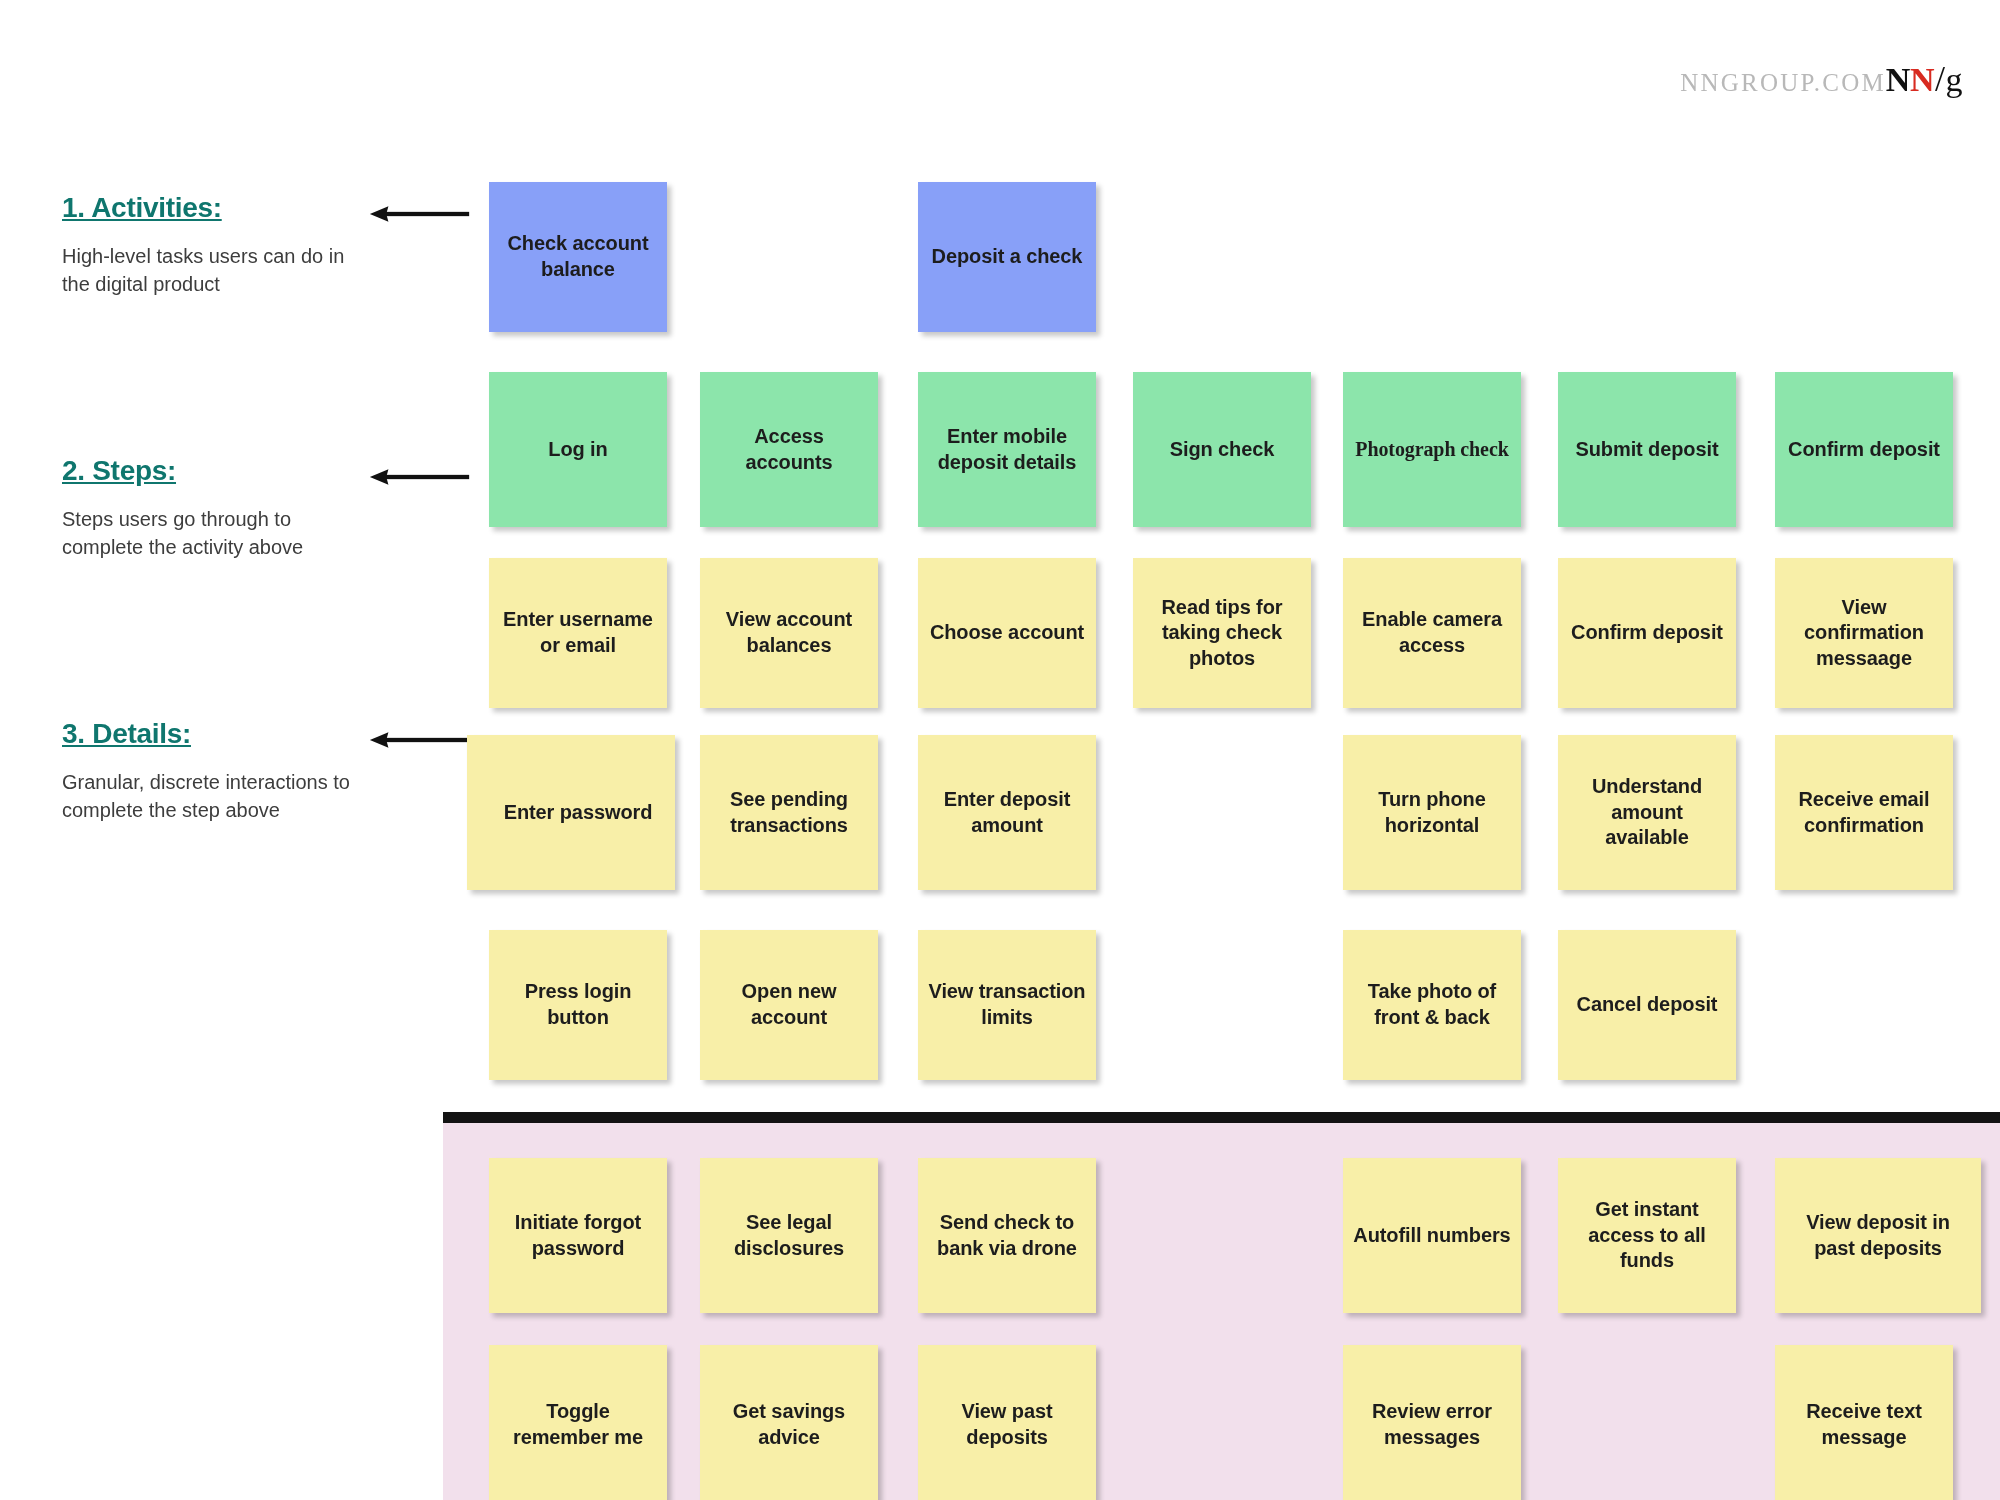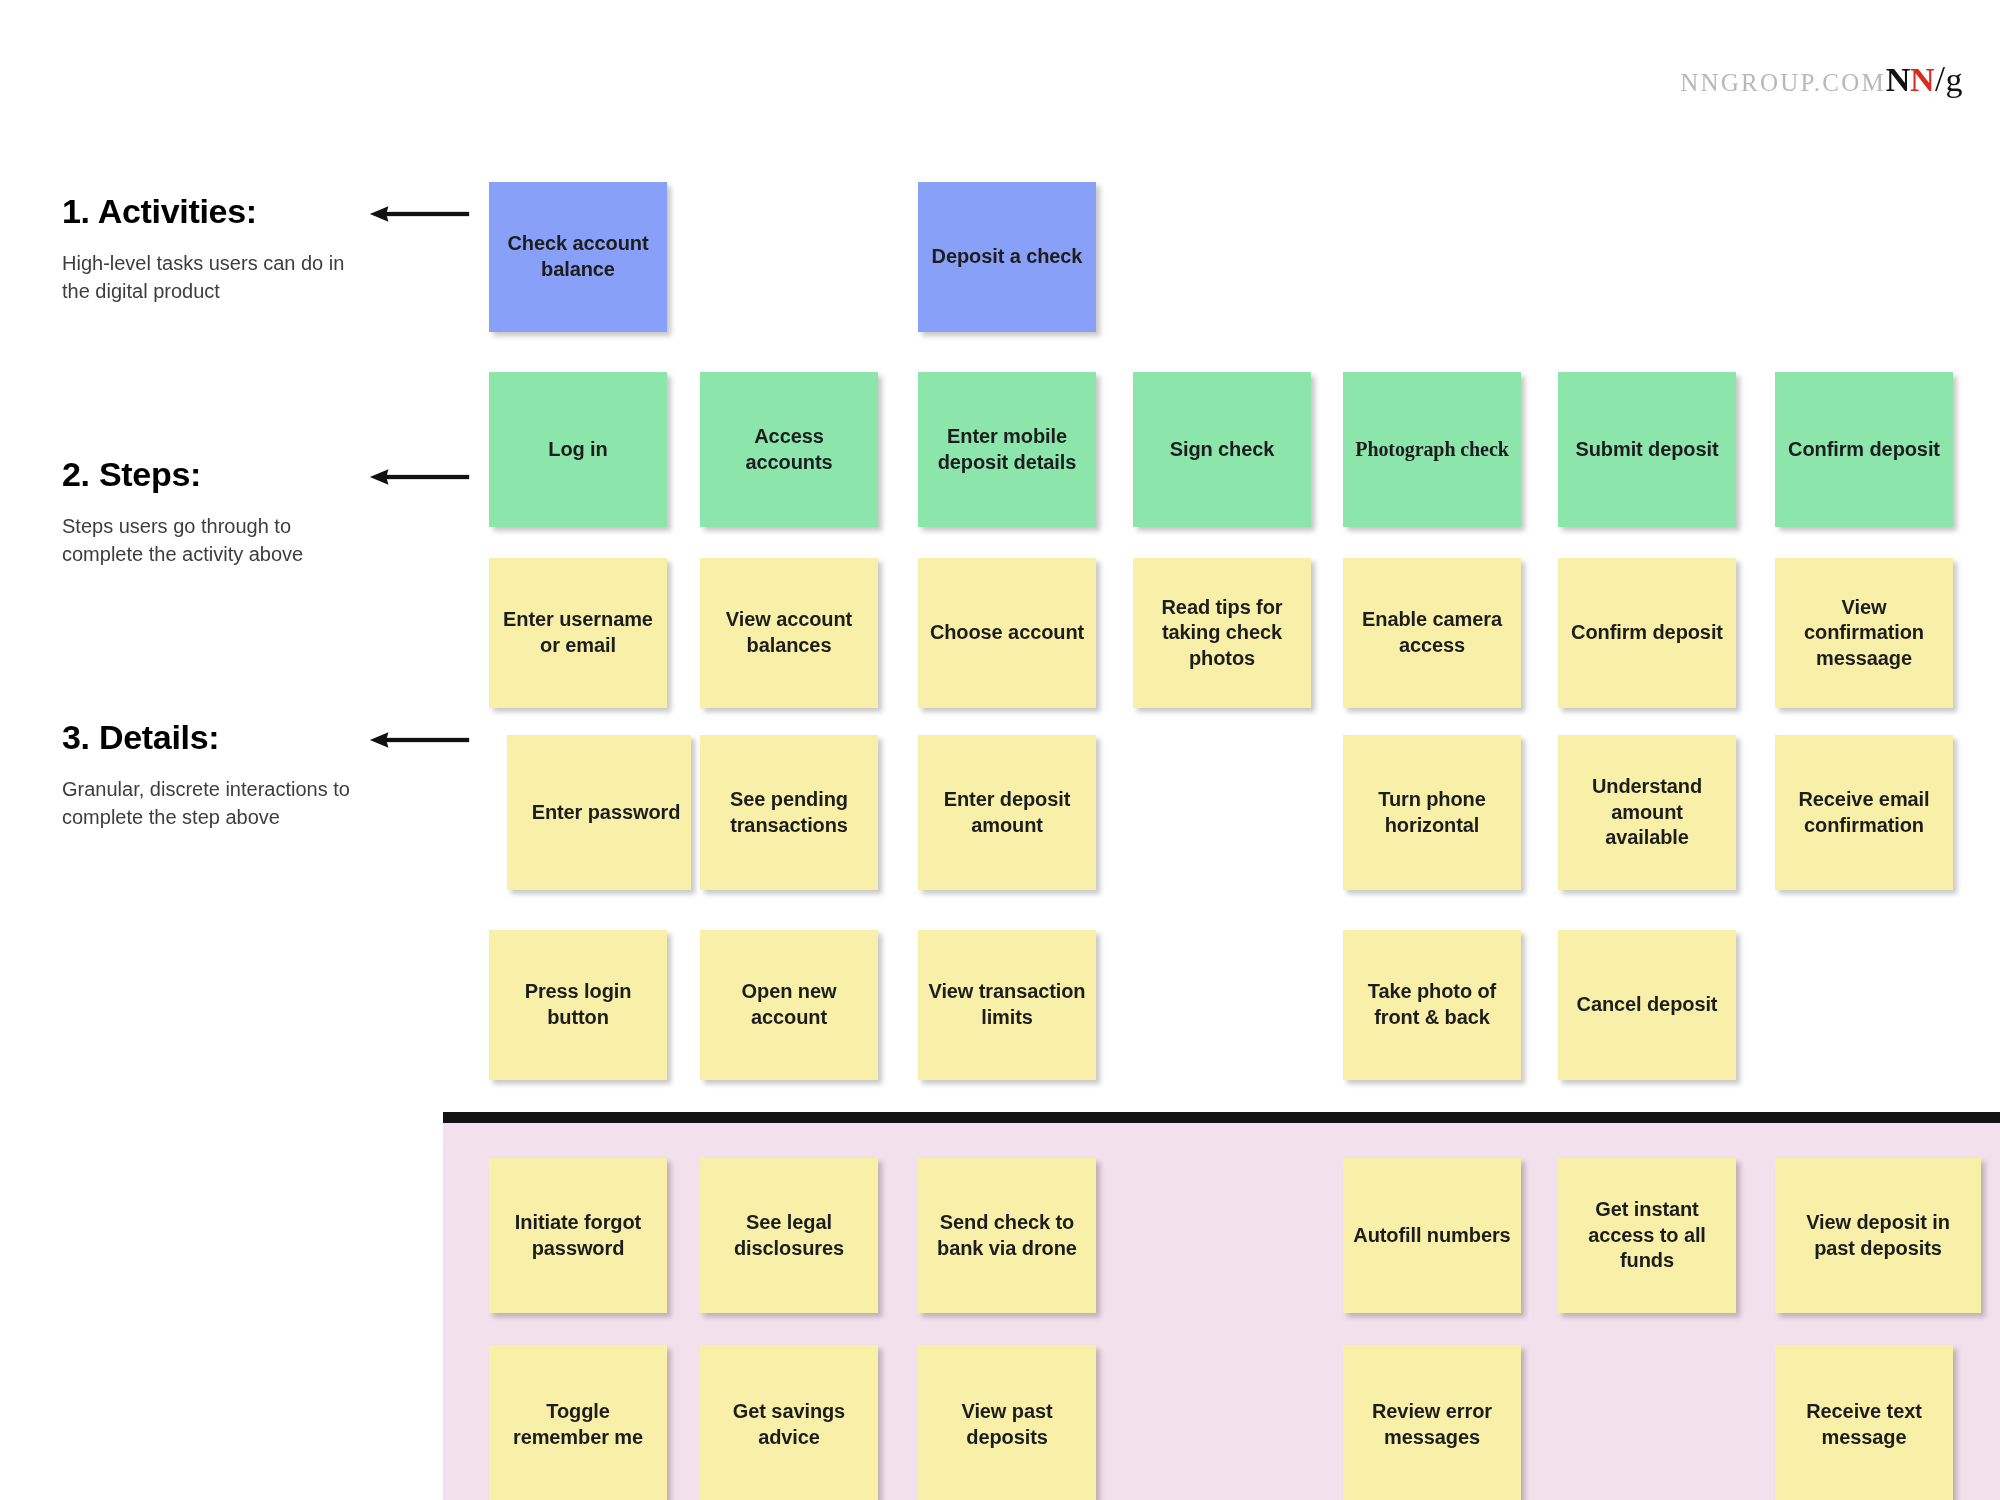--- a/index.html
+++ b/index.html
@@ -64,26 +64,27 @@
   }
   #brand-logo .g {
     color: #111111;
     font-weight: 400;
     font-size: 34px;
   }
 
   
   .legend-block { position: absolute; left: 62px; }
   .legend-heading {
-    font-size: 34px;
-    font-weight: 700;
-    color: #000000;
+    font-size: 28px;
+    font-weight: 700;
+    color: #0f766e;
     letter-spacing: -0.3px;
     white-space: nowrap;
     font-stretch: condensed;
+    text-decoration: underline;
   }
   .legend-desc {
     margin-top: 18px;
     font-size: 20px;
     line-height: 1.42;
     color: #3d3d3d;
     max-width: 300px;
   }
 
   
@@ -215,21 +216,21 @@
       </div>
       <div class="card detail" style="left: 1343px; top: 558px; width: 178px; height: 150px;">
         <span>Enable camera access</span>
       </div>
       <div class="card detail" style="left: 1558px; top: 558px; width: 178px; height: 150px;">
         <span>Confirm deposit</span>
       </div>
       <div class="card detail" style="left: 1775px; top: 558px; width: 178px; height: 150px; justify-content: flex-end;">
         <span>View confirmation messaage</span>
       </div>
-      <div class="card detail" style="left: 507px; top: 735px; width: 184px; height: 155px; padding-left: 24px;">
+      <div class="card detail" style="left: 467px; top: 735px; width: 208px; height: 155px; padding-left: 24px;">
         <span>Enter password</span>
       </div>
       <div class="card detail" style="left: 700px; top: 735px; width: 178px; height: 155px;">
         <span>See pending transactions</span>
       </div>
       <div class="card detail" style="left: 918px; top: 735px; width: 178px; height: 155px;">
         <span>Enter deposit amount</span>
       </div>
       <div class="card detail" style="left: 1343px; top: 735px; width: 178px; height: 155px;">
         <span>Turn phone horizontal</span>

